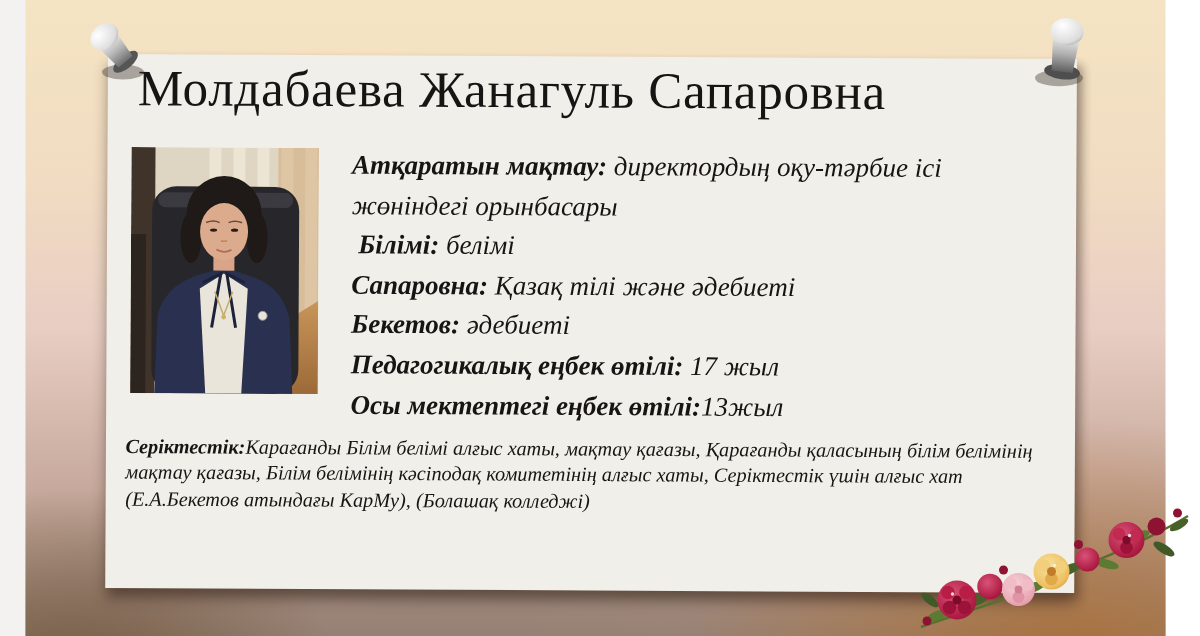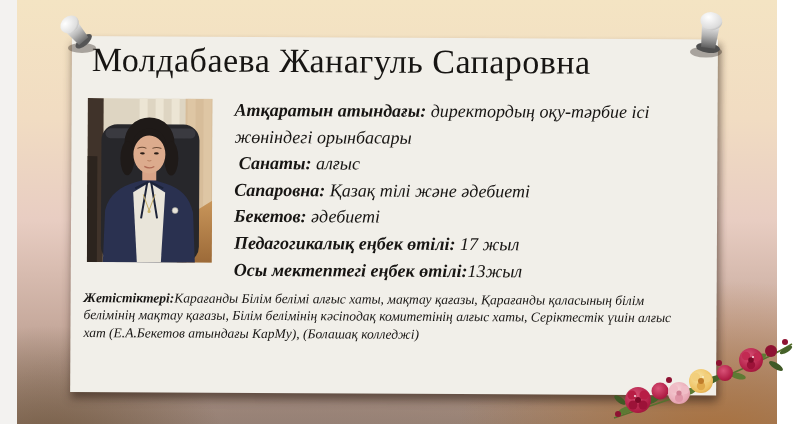--- a/index.html
+++ b/index.html
@@ -71,29 +71,29 @@
       <path d="M44,50 Q46,31 62,30 Q78,31 80,50 Q74,37 62,36 Q50,37 44,50 Z" fill="#1f1a18"></path>
       <path d="M50,50 Q55,48 59,50" stroke="#6b4a35" stroke-width="1" fill="none"></path>
       <path d="M65,50 Q69,48 74,50" stroke="#6b4a35" stroke-width="1" fill="none"></path>
       <ellipse cx="55" cy="55" rx="2.4" ry="1.1" fill="#2a1d16"></ellipse>
       <ellipse cx="69" cy="55" rx="2.4" ry="1.1" fill="#2a1d16"></ellipse>
       <path d="M60,62 Q62,63 64,62" stroke="#b98062" stroke-width="1" fill="none"></path>
       <path d="M57,68 Q62,71 67,68" stroke="#b06a55" stroke-width="1.2" fill="none"></path>
     </svg>
 
     <div class="details">
-      <div class="detail-row"><span class="lbl">Атқаратын атындағы:</span><span> директордың оқу-тәрбие ісі жөніндегі орынбасары</span></div>
-      <div class="detail-row"><span class="lbl"> Санаты:</span><span> алғыс</span></div>
+      <div class="detail-row"><span class="lbl">Атқаратын мақтау:</span><span> директордың оқу-тәрбие ісі жөніндегі орынбасары</span></div>
+      <div class="detail-row"><span class="lbl"> Білімі:</span><span> белімі</span></div>
       <div class="detail-row"><span class="lbl">Сапаровна:</span><span> Қазақ тілі және әдебиеті</span></div>
       <div class="detail-row"><span class="lbl">Бекетов:</span><span> әдебиеті</span></div>
       <div class="detail-row"><span class="lbl">Педагогикалық еңбек өтілі:</span><span> 17 жыл</span></div>
       <div class="detail-row"><span class="lbl">Осы мектептегі еңбек өтілі:</span><span>13жыл</span></div>
     </div>
 
-    <div class="achievements"><span class="lbl">Жетістіктері:</span><span>Карағанды Білім белімі алғыс хаты, мақтау қағазы, Қарағанды қаласының білім белімінің мақтау қағазы, Білім белімінің кәсіподақ комитетінің алғыс хаты, Серіктестік үшін алғыс хат (Е.А.Бекетов атындағы КарМу), (Болашақ колледжі)</span></div>
+    <div class="achievements"><span class="lbl">Серіктестік:</span><span>Карағанды Білім белімі алғыс хаты, мақтау қағазы, Қарағанды қаласының білім белімінің мақтау қағазы, Білім белімінің кәсіподақ комитетінің алғыс хаты, Серіктестік үшін алғыс хат (Е.А.Бекетов атындағы КарМу), (Болашақ колледжі)</span></div>
   </div>
 
   <svg class="pin pin-left" width="58" height="54" viewBox="0 0 58 54">
     <defs>
       <linearGradient id="pb1" x1="0" y1="0" x2="0" y2="1">
         <stop offset="0" stop-color="#f2f2f2"></stop>
           <stop offset=".5" stop-color="#b9b9b9"></stop>
           <stop offset="1" stop-color="#6e6e6e"></stop>
       </linearGradient>
       <radialGradient id="ph1" cx=".35" cy=".3" r=".9">

